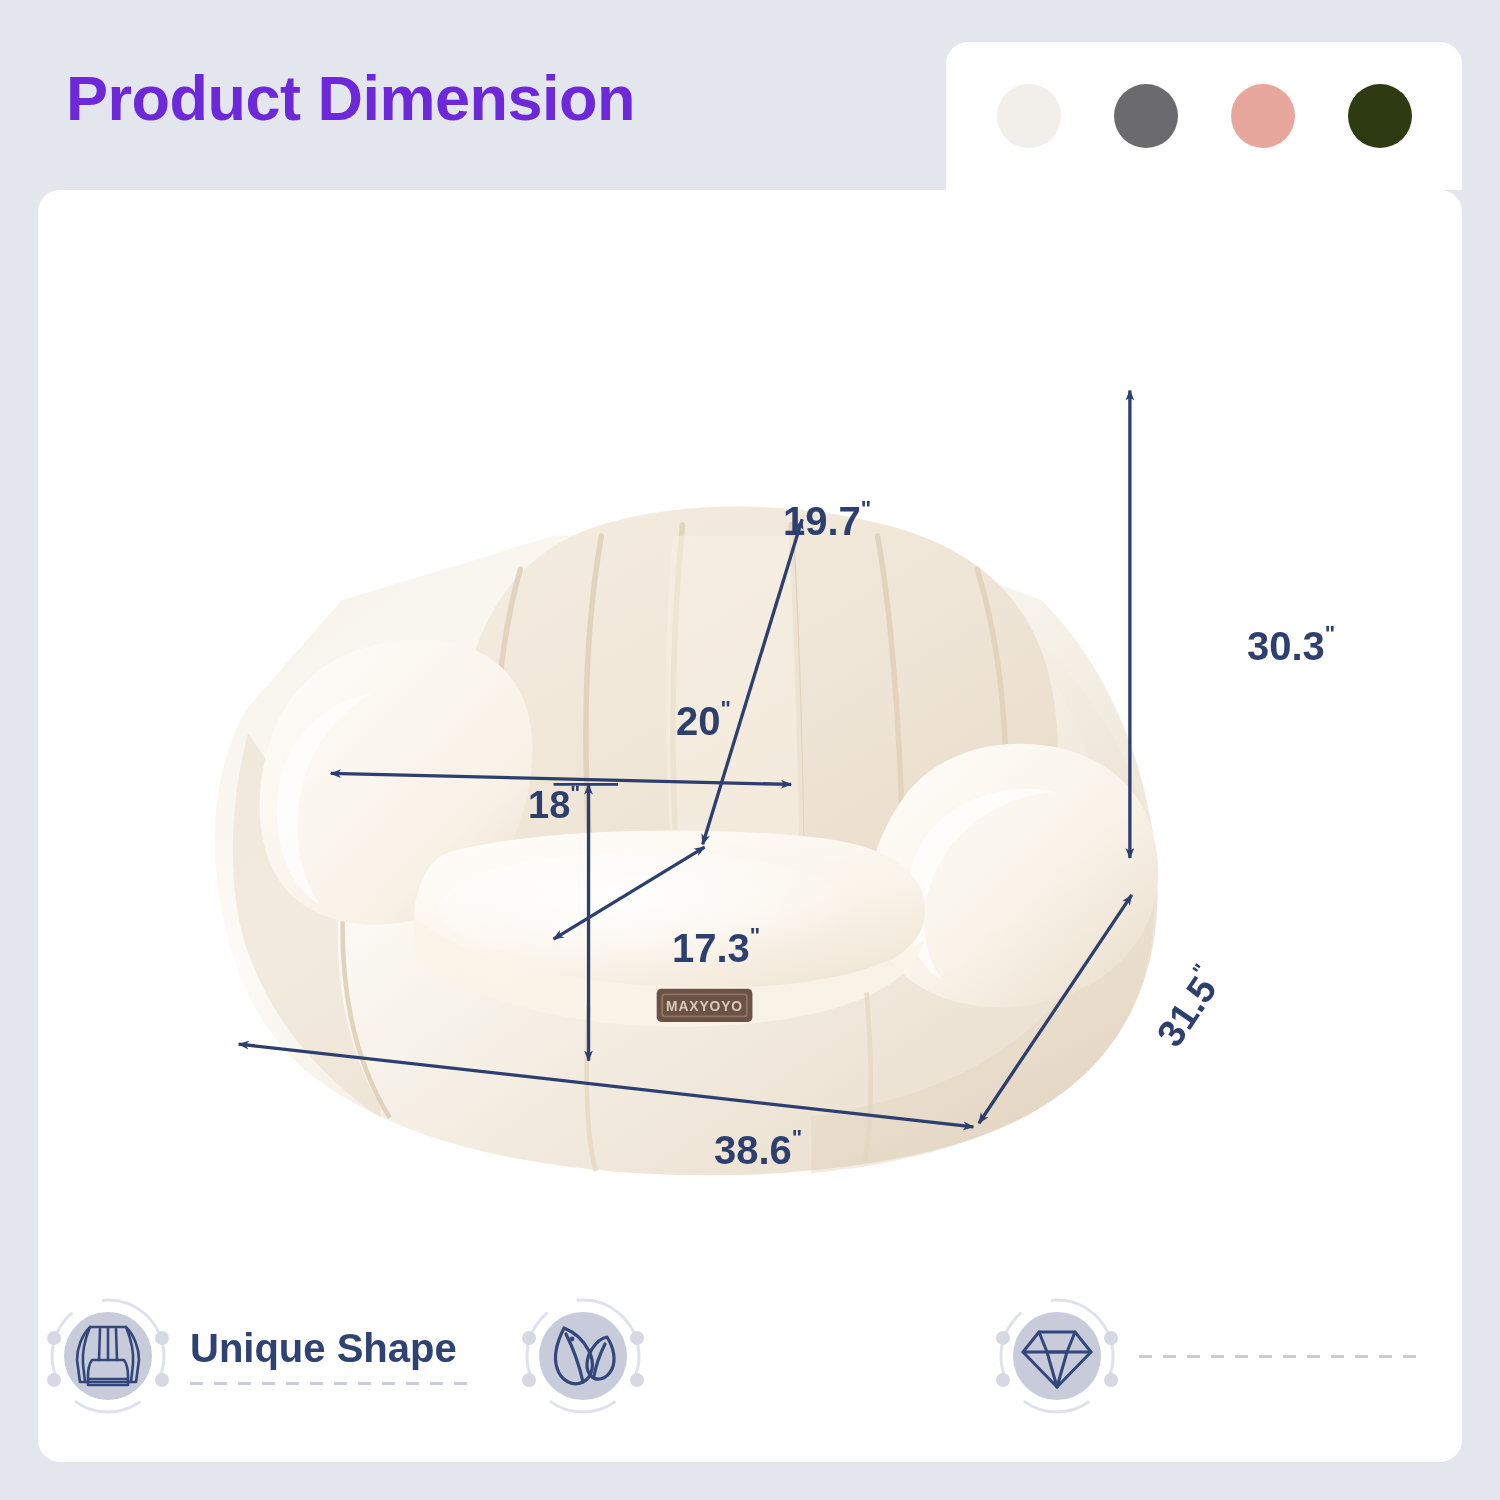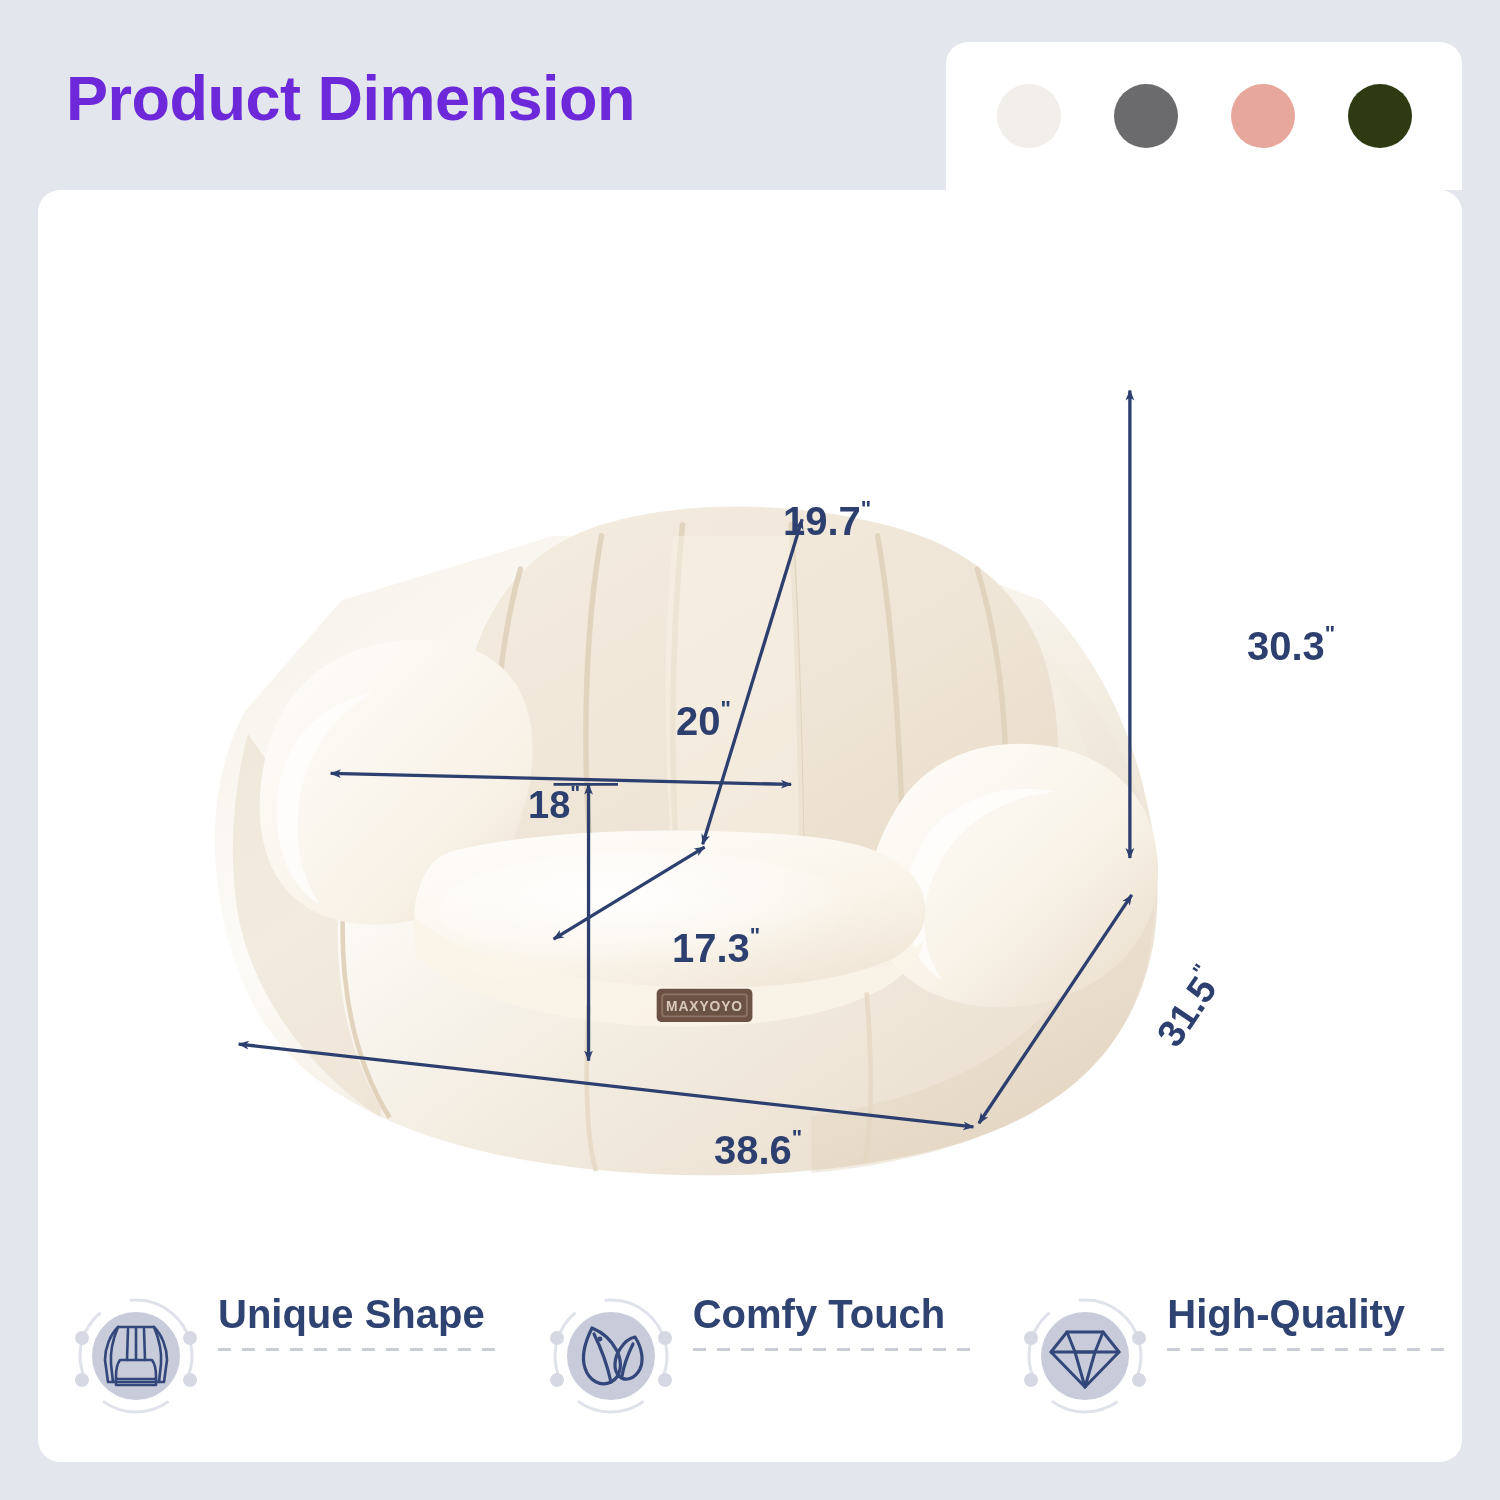--- a/index.html
+++ b/index.html
@@ -101,23 +101,23 @@
     left: 38px;
     top: 1250px;
     width: 1424px;
     height: 212px;
     display: flex;
     align-items: center;
   }
   .feature {
     flex: 1 1 0;
     display: flex;
-    align-items: flex-start;
+    align-items: center;
     gap: 20px;
-    padding-left: 36px;
+    padding-left: 8px;
     box-sizing: border-box;
   }
   .feature-badge {
     position: relative;
     width: 124px;
     height: 124px;
     flex: 0 0 auto;
   }
   .feature-badge svg { display: block; }
   .feature-text { display: flex; flex-direction: column; gap: 14px; min-width: 0; }
@@ -346,24 +346,20 @@
           <path d="M43,34 C36,48 32,62 36,74 C40,87 52,93 62,88
                    C72,83 74,69 68,57 C62,45 53,38 43,34 Z"></path>
           <path d="M45,40 C52,54 58,70 62,88"></path>
           <path d="M86,43 C93,54 95,66 91,75 C86,85 76,88 70,82
                    C64,76 65,64 71,55 C76,47 81,44 86,43 Z"></path>
           <path d="M84,50 C79,60 75,71 73,82"></path>
         </g>
         <circle cx="51" cy="45" r="2.4" fill="#33477a"></circle>
       </svg>
     </div>
-    <div class="feature-text">
-      <div class="feature-label">Comfy Touch</div>
-      <div class="feature-rule"></div>
-    </div>
   </div>
 
   <div class="feature">
     <div class="feature-badge">
       <svg width="124" height="124" viewBox="0 0 124 124" xmlns="http://www.w3.org/2000/svg">
         <circle cx="62" cy="62" r="56" fill="none" stroke="#dfe2ea" stroke-width="3" stroke-dasharray="70 32" transform="rotate(-50 62 62)"></circle>
         <circle cx="62" cy="62" r="44" fill="#c7cbda"></circle>
         <circle cx="8" cy="44" r="7" fill="#d6d9e3"></circle>
         <circle cx="8" cy="86" r="7" fill="#d6d9e3"></circle>
         <circle cx="116" cy="44" r="7" fill="#d6d9e3"></circle>
@@ -371,18 +367,17 @@
         <g fill="none" stroke="#33477a" stroke-width="3" stroke-linejoin="round" stroke-linecap="round">
           <path d="M44,38 L80,38 L96,58 L62,93 L28,58 Z"></path>
           <path d="M28,58 L96,58"></path>
           <path d="M44,38 L52,58 L62,93"></path>
           <path d="M80,38 L72,58 L62,93"></path>
           <path d="M52,58 L72,58"></path>
         </g>
       </svg>
     </div>
     <div class="feature-text">
-      <div class="feature-label">High-Quality</div>
       <div class="feature-rule"></div>
     </div>
   </div>
 
 </div>
 
 </body></html>

